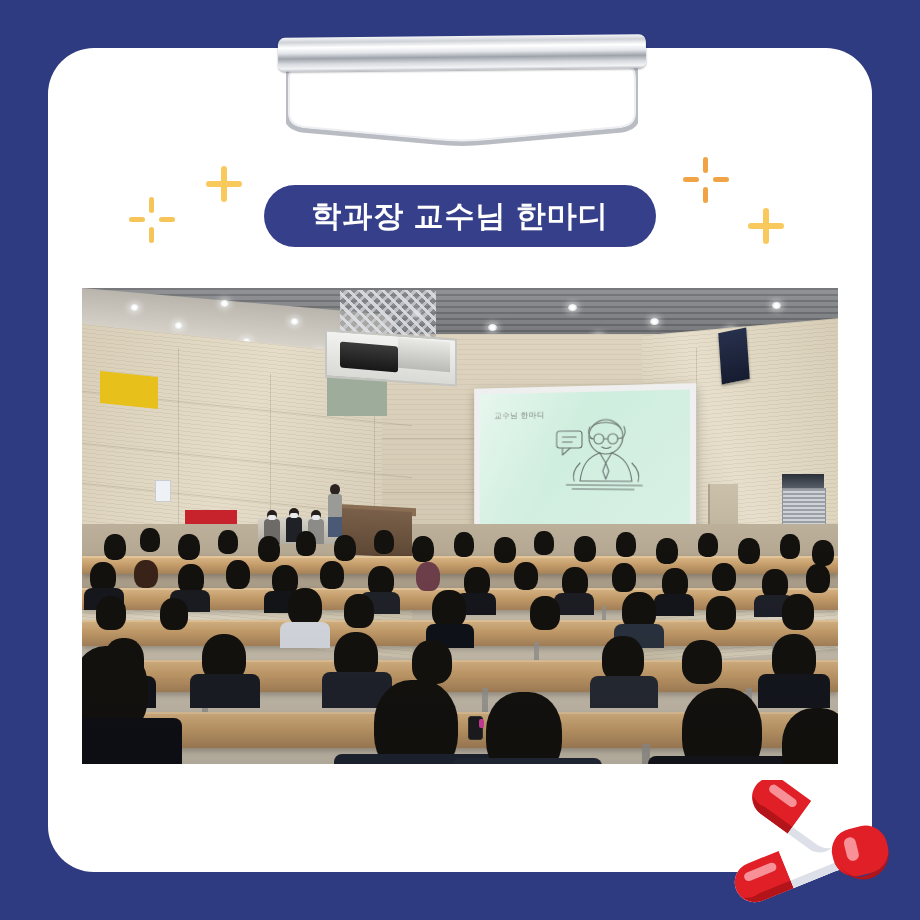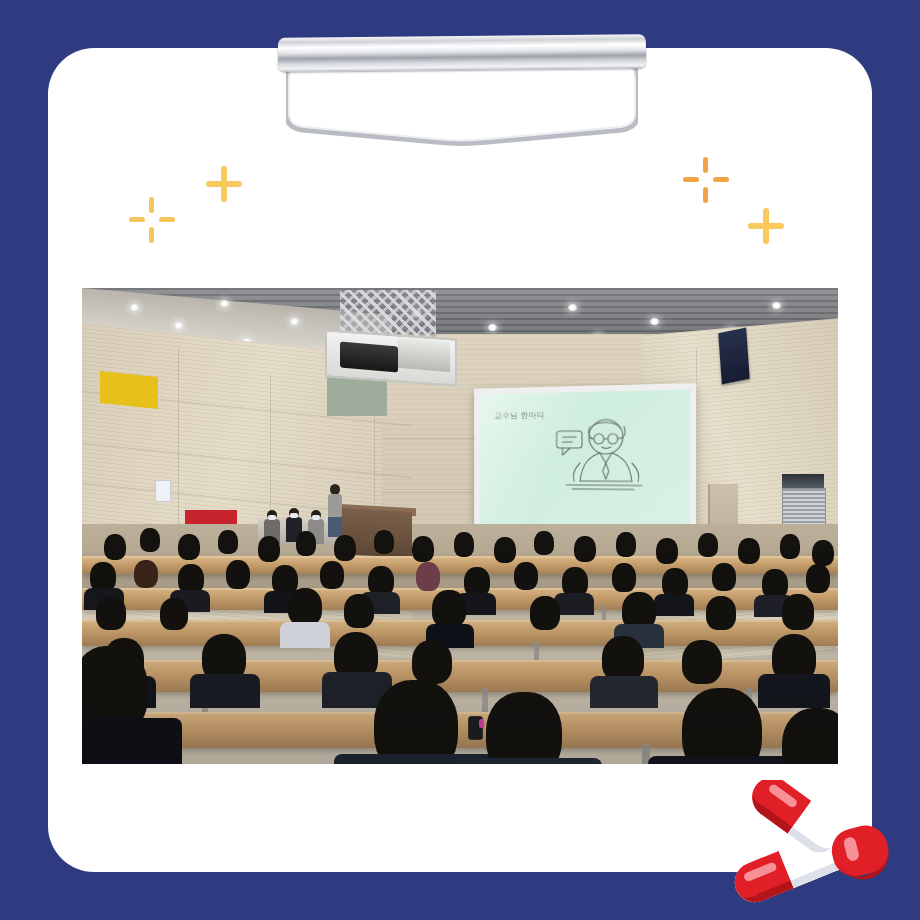--- a/index.html
+++ b/index.html
@@ -365,20 +365,23 @@
     <span class="n"></span>
       <span class="s"></span>
       <span class="w"></span>
       <span class="e"></span>
   </div>
   <div class="spark plus" id="spark-right-plus">
     <span class="v"></span>
       <span class="h"></span>
   </div>
 
+  <div class="title-pill">
+    <span class="title-pill-text">학과장 교수님 한마디</span>
+  </div>
 
   <div class="photo">
     <div class="photo-inner">
 
       <div class="ceiling"></div>
       <div class="ceiling-soffit"></div>
 
       <div class="dl" style="left:48px;  top:16px;"></div>
       <div class="dl" style="left:92px;  top:34px;"></div>
       <div class="dl" style="left:138px; top:12px;"></div>

